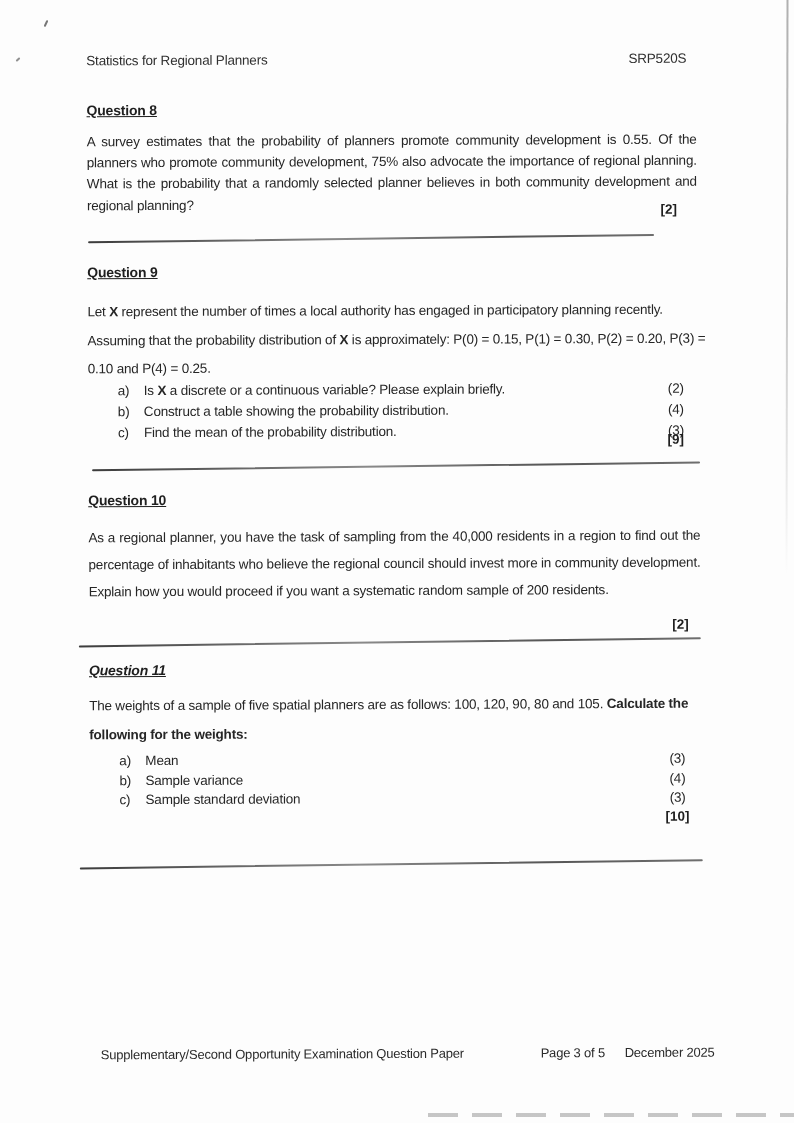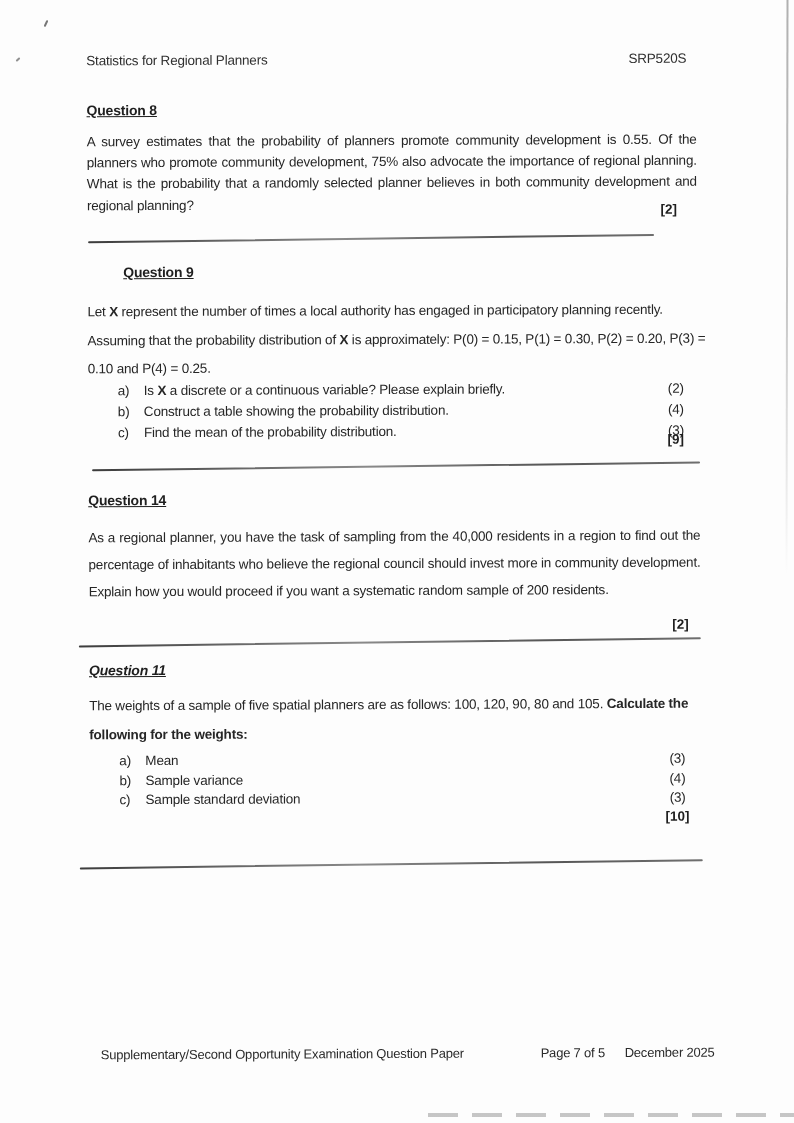--- a/index.html
+++ b/index.html
@@ -51,21 +51,21 @@
     <div class="abs hdr">
       <span>Statistics for Regional Planners</span>
       <span>SRP520S</span>
     </div>
 
     <div class="abs qhead" style="top:101px;left:88px;">Question 8</div>
     <div class="abs body-text just lh21" style="top:130px;left:88px;width:610px;">A survey estimates that the probability of planners promote community development is 0.55. Of the planners who promote community development, 75% also advocate the importance of regional planning. What is the probability that a randomly selected planner believes in both community development and regional planning?</div>
     <div class="abs marks-line" style="top:203px;left:88px;width:590px;">[2]</div>
     <div class="abs rule" style="top:240px;left:89px;width:566px;"></div>
 
-    <div class="abs qhead" style="top:263px;left:88px;margin-left:36px;">Question 9</div>
+    <div class="abs qhead" style="top:263px;left:88px;">Question 9</div>
     <div class="abs body-text lh28" style="top:297px;left:88px;width:620px;">
       <span>Let </span><span class="b">X</span><span> represent the number of times a local authority has engaged in participatory planning recently. Assuming that the probability distribution of </span><span class="b">X</span><span> is approximately: P(0) = 0.15, P(1) = 0.30, P(2) = 0.20, P(3) = 0.10 and P(4) = 0.25.</span>
     </div>
     <div class="abs list" style="top:379px;left:118px;width:566px;line-height:21px;">
       <div class="lrow">
         <span class="letter">a)</span>
         <span class="ltext"><span>Is </span><span class="b">X</span><span> a discrete or a continuous variable? Please explain briefly.</span></span>
         <span class="lmarks">(2)</span>
       </div>
       <div class="lrow">
@@ -75,21 +75,21 @@
       </div>
       <div class="lrow">
         <span class="letter">c)</span>
         <span class="ltext">Find the mean of the probability distribution.</span>
         <span class="lmarks">(3)</span>
       </div>
     </div>
     <div class="abs marks-line" style="top:433px;left:88px;width:596px;">[9]</div>
     <div class="abs rule" style="top:468px;left:92px;width:608px;"></div>
 
-    <div class="abs qhead" style="top:491px;left:88px;">Question 14</div>
+    <div class="abs qhead" style="top:491px;left:88px;">Question 10</div>
     <div class="abs body-text just lh27" style="top:523px;left:88px;width:612px;">As a regional planner, you have the task of sampling from the 40,000 residents in a region to find out the percentage of inhabitants who believe the regional council should invest more in community development. Explain how you would proceed if you want a systematic random sample of 200 residents.</div>
     <div class="abs marks-line" style="top:618px;left:88px;width:600px;">[2]</div>
     <div class="abs rule" style="top:644px;left:78px;width:622px;"></div>
 
     <div class="abs qhead" style="top:661px;left:88px;font-style:italic;">Question 11</div>
     <div class="abs body-text lh28" style="top:691px;left:88px;width:612px;">
       <span>The weights of a sample of five spatial planners are as follows: 100, 120, 90, 80 and 105. </span><span class="b">Calculate the following for the weights:</span>
     </div>
     <div class="abs list" style="top:750px;left:118px;width:566px;line-height:19.5px;">
       <div class="lrow">
@@ -106,18 +106,18 @@
         <span class="letter">c)</span>
         <span class="ltext">Sample standard deviation</span>
         <span class="lmarks">(3)</span>
       </div>
     </div>
     <div class="abs marks-line" style="top:810px;left:88px;width:600px;">[10]</div>
     <div class="abs rule" style="top:866px;left:78px;width:623px;"></div>
 
     <div class="abs" style="top:1046px;left:0;width:794px;height:20px;">
       <span class="abs footer-text" style="left:98px;top:0;">Supplementary/Second Opportunity Examination Question Paper</span>
-      <span class="abs footer-text" style="left:538px;top:0;">Page 7 of 5</span>
+      <span class="abs footer-text" style="left:538px;top:0;">Page 3 of 5</span>
       <span class="abs footer-text" style="left:622px;top:0;">December 2025</span>
     </div>
 
   </div>
 </div>
 
 </body></html>

